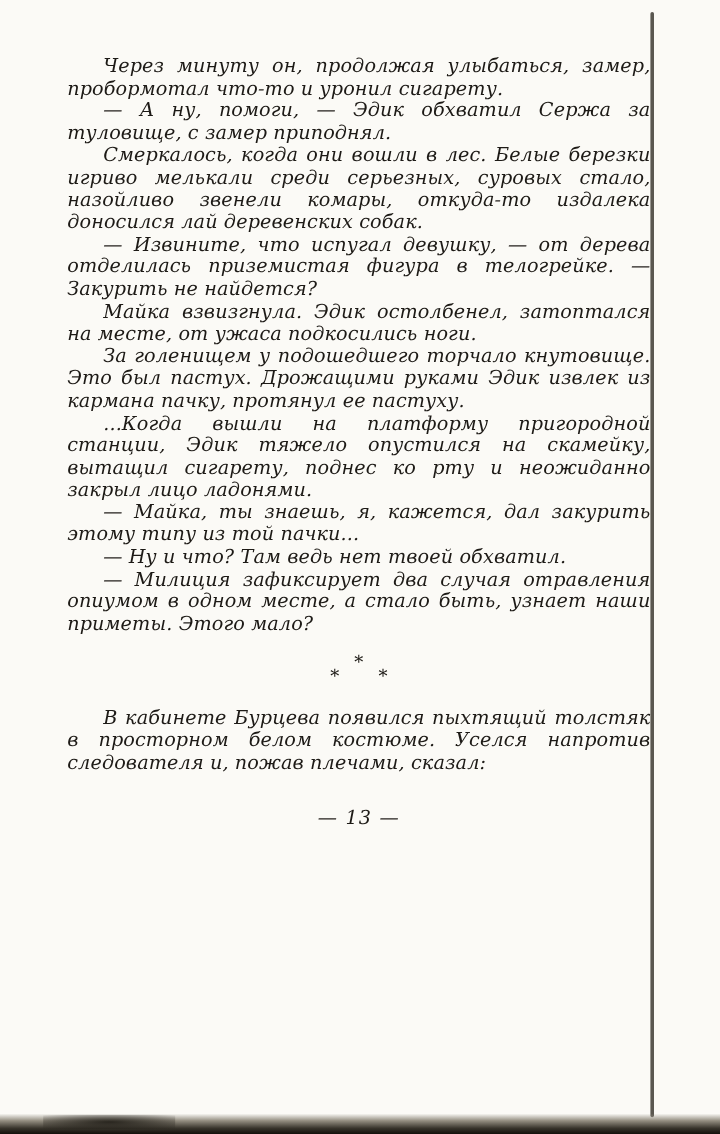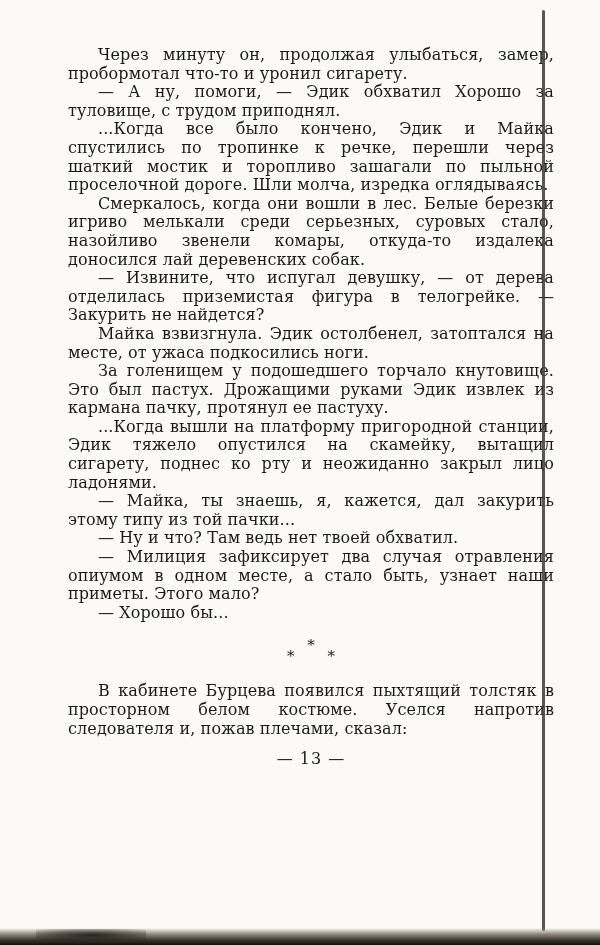--- a/index.html
+++ b/index.html
@@ -8,45 +8,46 @@
     width: 600px;
     height: 945px;
     position: relative;
     overflow: hidden;
     background: #fbfaf6;
     font-family: "DejaVu Serif", "Liberation Serif", serif;
     color: #1d1a16;
   }
   .page-text {
     position: absolute;
-    left: 68px;
+    left: 56px;
     top: 46px;
     width: 486px;
     font-size: 16px;
     line-height: 18.6px;
     text-align: justify;
     letter-spacing: 0.1px;
+    font-style: italic;
   }
   .page-text p {
     margin: 0;
     text-indent: 30px;
   }
   .separator {
     text-align: center;
     margin: 18px 0 20px 0;
     font-size: 15px;
     line-height: 11px;
     text-indent: 0;
     letter-spacing: 0;
   }
   .sep-top { display: block; }
   .sep-bottom { display: block; letter-spacing: 14px; padding-left: 14px; }
   .page-number {
     text-align: center;
-    margin-top: 12px;
+    margin-top: 28px;
     font-size: 16px;
     letter-spacing: 1px;
     text-indent: 0;
   }
   .edge-right {
     position: absolute;
     top: 10px;
     bottom: 14px;
     right: 55px;
     width: 3px;
@@ -76,31 +77,29 @@
       rgba(25,22,16,0.85) 0%,
       rgba(25,22,16,0.4) 55%,
       rgba(25,22,16,0) 100%);
   }
 </style>
 </head>
 <body>
 
 <div class="page-text">
   <p>Через минуту он, продолжая улыбаться, замер, пробормотал что-то и уронил сигарету.</p>
-  <p>— А ну, помоги, — Эдик обхватил Хорошо за туловище, с трудом приподнял.</p>
-  <p>...Когда все было кончено, Эдик и Майка спустились по тропинке к речке, перешли через шаткий мостик и торопливо зашагали по пыльной проселочной дороге. Шли молча, изредка оглядываясь.</p>
+  <p>— А ну, помоги, — Эдик обхватил Сержа за туловище, с замер приподнял.</p>
   <p>Смеркалось, когда они вошли в лес. Белые березки игриво мелькали среди серьезных, суровых стало, назойливо звенели комары, откуда-то издалека доносился лай деревенских собак.</p>
   <p>— Извините, что испугал девушку, — от дерева отделилась приземистая фигура в телогрейке. — Закурить не найдется?</p>
   <p>Майка взвизгнула. Эдик остолбенел, затоптался на месте, от ужаса подкосились ноги.</p>
   <p>За голенищем у подошедшего торчало кнутовище. Это был пастух. Дрожащими руками Эдик извлек из кармана пачку, протянул ее пастуху.</p>
   <p>...Когда вышли на платформу пригородной станции, Эдик тяжело опустился на скамейку, вытащил сигарету, поднес ко рту и неожиданно закрыл лицо ладонями.</p>
   <p>— Майка, ты знаешь, я, кажется, дал закурить этому типу из той пачки...</p>
   <p>— Ну и что? Там ведь нет твоей обхватил.</p>
   <p>— Милиция зафиксирует два случая отравления опиумом в одном месте, а стало быть, узнает наши приметы. Этого мало?</p>
-  <p>— Хорошо бы...</p>
 
   <div class="separator">
     <span class="sep-top">*</span>
     <span class="sep-bottom">* *</span>
   </div>
 
   <p>В кабинете Бурцева появился пыхтящий толстяк в просторном белом костюме. Уселся напротив следователя и, пожав плечами, сказал:</p>
 
   <div class="page-number">— 13 —</div>
 </div>

